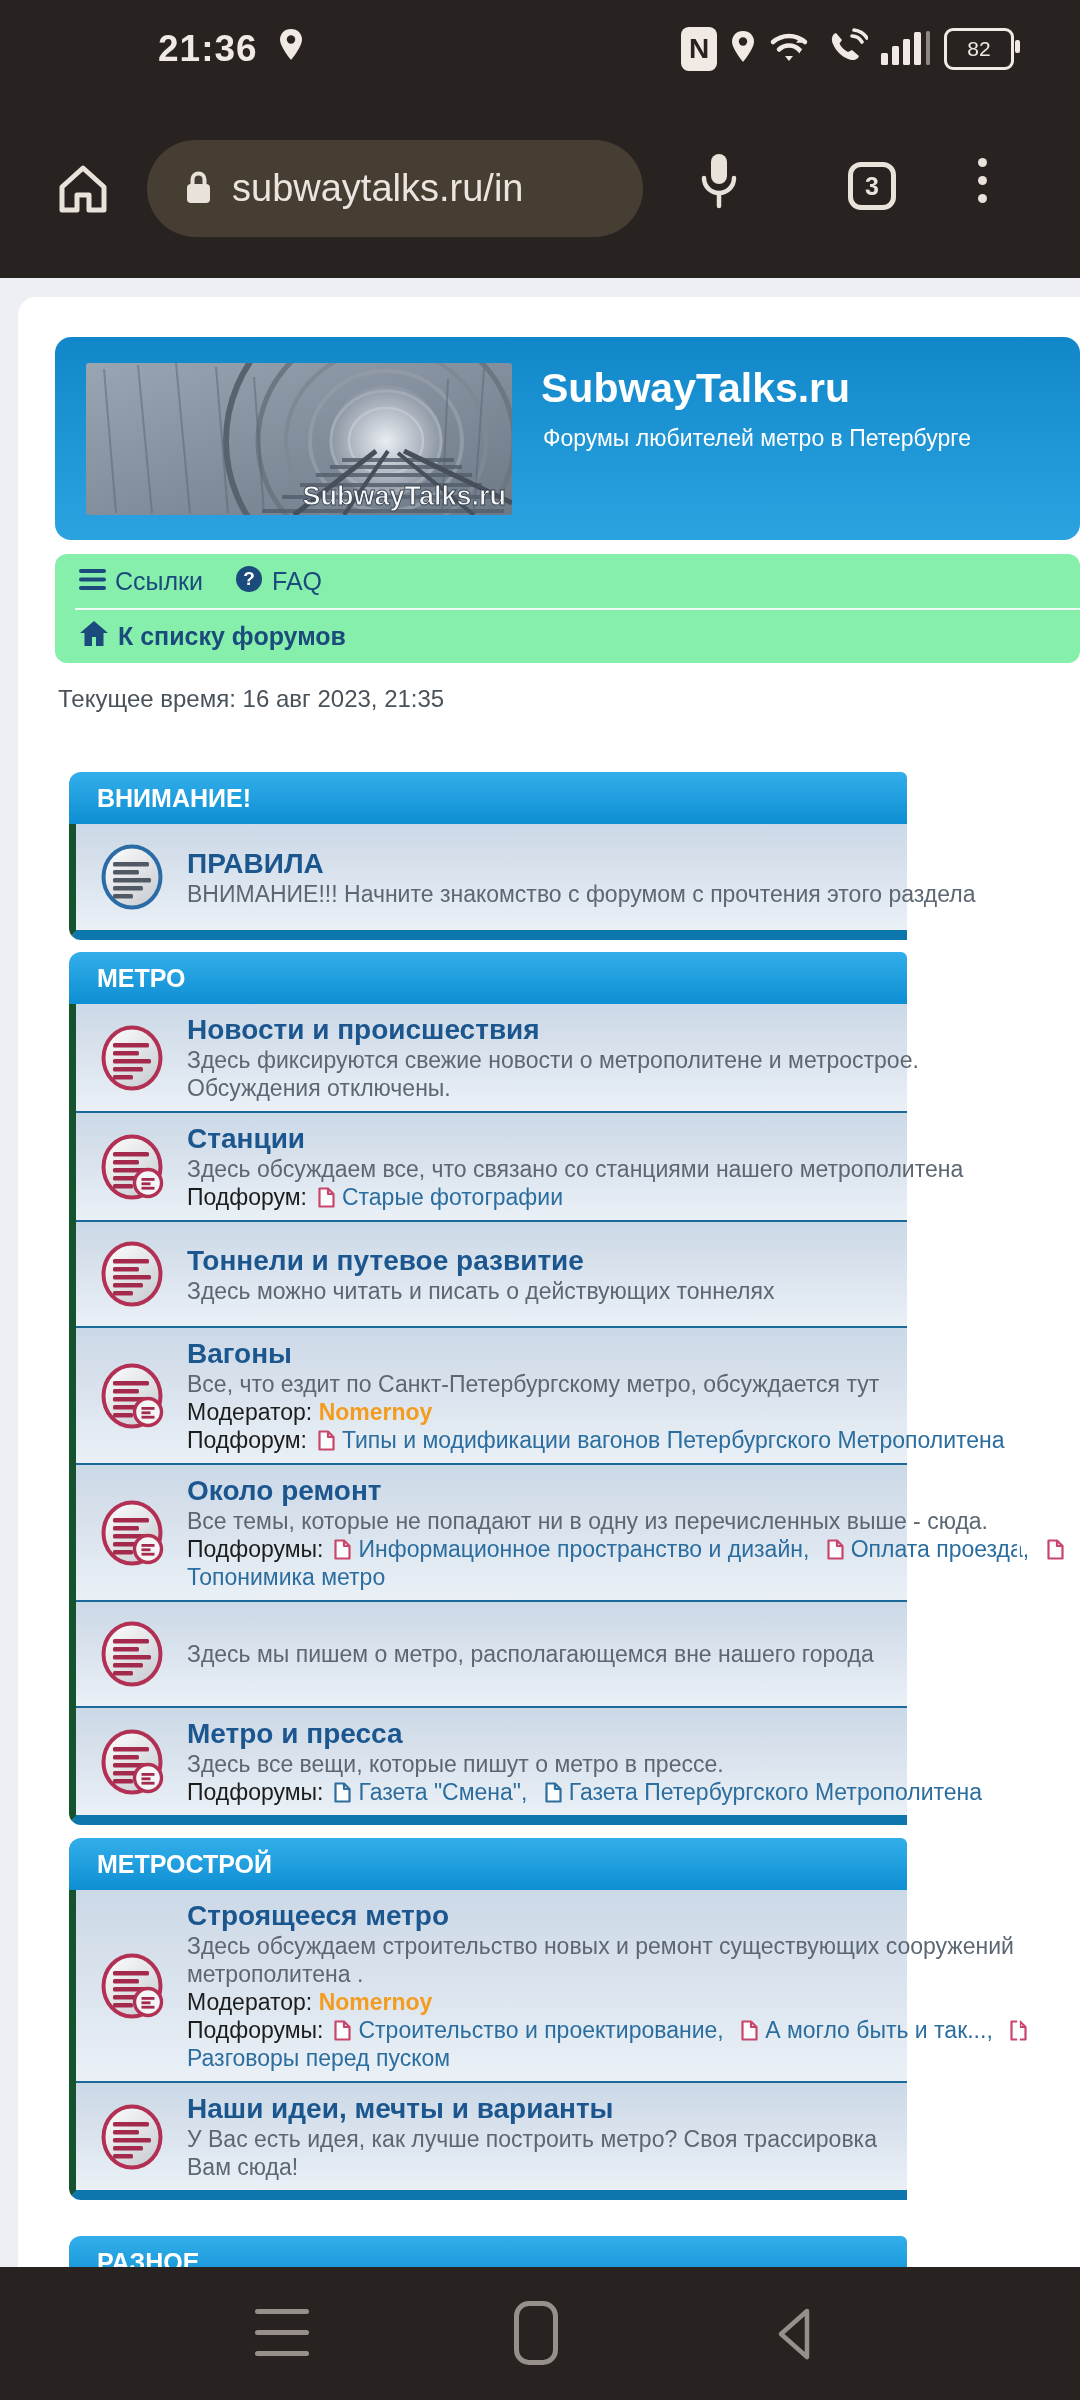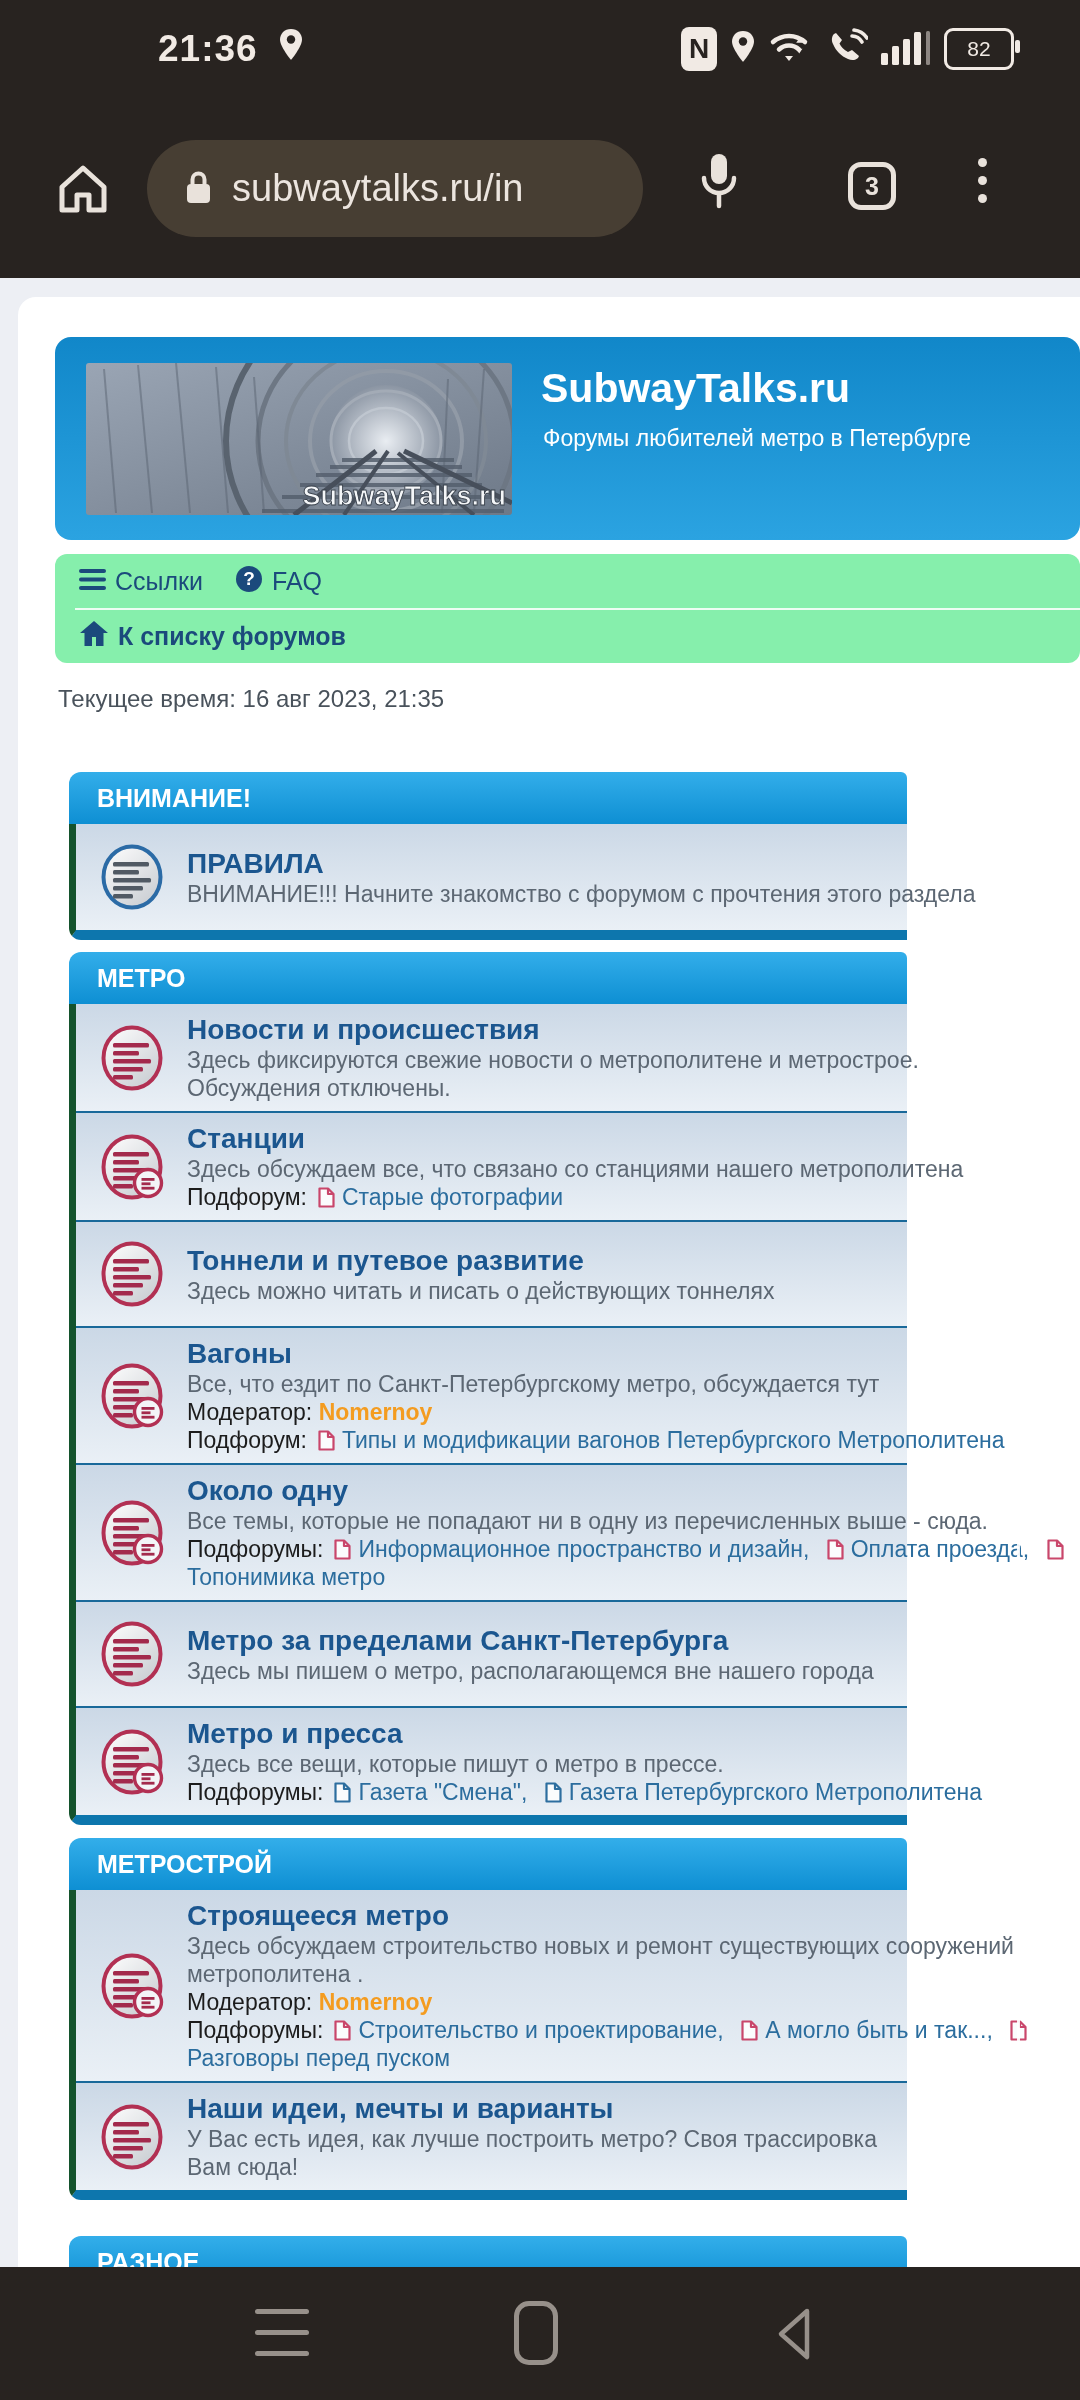--- a/index.html
+++ b/index.html
@@ -344,21 +344,21 @@
                     <rect x="13" y="19" width="36" height="4.6" rx="1.5" fill="#a32a4c"></rect>
                     <rect x="13" y="27" width="26" height="4.6" rx="1.5" fill="#a32a4c"></rect>
                     <rect x="13" y="35" width="38" height="4.6" rx="1.5" fill="#a32a4c"></rect>
                     <rect x="13" y="43" width="30" height="4.6" rx="1.5" fill="#a32a4c"></rect>
                     <rect x="13" y="51" width="20" height="4.6" rx="1.5" fill="#a32a4c"></rect>
                     <circle cx="48" cy="50" r="13.5" fill="#f3f5f7" stroke="#b23053" stroke-width="3.4"></circle>
     <rect x="41.5" y="45" width="13" height="2.8" fill="#a32a4c"></rect>
     <rect x="41.5" y="49.4" width="9" height="2.8" fill="#a32a4c"></rect>
     <rect x="41.5" y="53.8" width="13" height="2.8" fill="#a32a4c"></rect>
                   </svg></span>
-                <div class="fname">Около одну</div>
+                <div class="fname">Около ремонт</div>
                 <div class="fdesc">Все темы, которые не попадают ни в одну из перечисленных выше - сюда.</div>
                 <div class="fline"><span>Подфорумы:</span><span class="dicon"><svg width="19" height="23" viewBox="0 0 19 23">
     <path d="M2.5 2.5 h8.5 l5.5 5.5 v12.5 h-14 Z" fill="#fbfcfd" stroke="#c9466b" stroke-width="2.2" stroke-linejoin="round"></path>
     <path d="M11 2.5 v5.5 h5.5" fill="none" stroke="#c9466b" stroke-width="2.2" stroke-linejoin="round"></path>
                     </svg></span><span class="flink">Информационное пространство и дизайн,</span> <span class="dicon"><svg width="19" height="23" viewBox="0 0 19 23">
     <path d="M2.5 2.5 h8.5 l5.5 5.5 v12.5 h-14 Z" fill="#fbfcfd" stroke="#c9466b" stroke-width="2.2" stroke-linejoin="round"></path>
     <path d="M11 2.5 v5.5 h5.5" fill="none" stroke="#c9466b" stroke-width="2.2" stroke-linejoin="round"></path>
                     </svg></span><span class="flink">Оплата проезда,</span> <span class="dicon"><svg width="19" height="23" viewBox="0 0 19 23">
     <path d="M2.5 2.5 h8.5 l5.5 5.5 v12.5 h-14 Z" fill="#fbfcfd" stroke="#c9466b" stroke-width="2.2" stroke-linejoin="round"></path>
     <path d="M11 2.5 v5.5 h5.5" fill="none" stroke="#c9466b" stroke-width="2.2" stroke-linejoin="round"></path>
@@ -368,21 +368,20 @@
               </div>
               <div class="row">
                 <span class="ficon"><svg width="64" height="68" viewBox="0 0 64 68">
     <ellipse cx="32" cy="34" rx="28.5" ry="30.5" fill="url(#icg)" stroke="#b23053" stroke-width="4"></ellipse>
                     <rect x="13" y="19" width="36" height="4.6" rx="1.5" fill="#a32a4c"></rect>
                     <rect x="13" y="27" width="26" height="4.6" rx="1.5" fill="#a32a4c"></rect>
                     <rect x="13" y="35" width="38" height="4.6" rx="1.5" fill="#a32a4c"></rect>
                     <rect x="13" y="43" width="30" height="4.6" rx="1.5" fill="#a32a4c"></rect>
                     <rect x="13" y="51" width="20" height="4.6" rx="1.5" fill="#a32a4c"></rect>
                   </svg></span>
-                <div class="fname">Метро за пределами Санкт-Петербурга</div>
                 <div class="fdesc">Здесь мы пишем о метро, располагающемся вне нашего города</div>
                 <div class="coldiv"></div>
               </div>
               <div class="row">
                 <span class="ficon"><svg width="64" height="68" viewBox="0 0 64 68">
     <ellipse cx="32" cy="34" rx="28.5" ry="30.5" fill="url(#icg)" stroke="#b23053" stroke-width="4"></ellipse>
                     <rect x="13" y="19" width="36" height="4.6" rx="1.5" fill="#a32a4c"></rect>
                     <rect x="13" y="27" width="26" height="4.6" rx="1.5" fill="#a32a4c"></rect>
                     <rect x="13" y="35" width="38" height="4.6" rx="1.5" fill="#a32a4c"></rect>
                     <rect x="13" y="43" width="30" height="4.6" rx="1.5" fill="#a32a4c"></rect>

